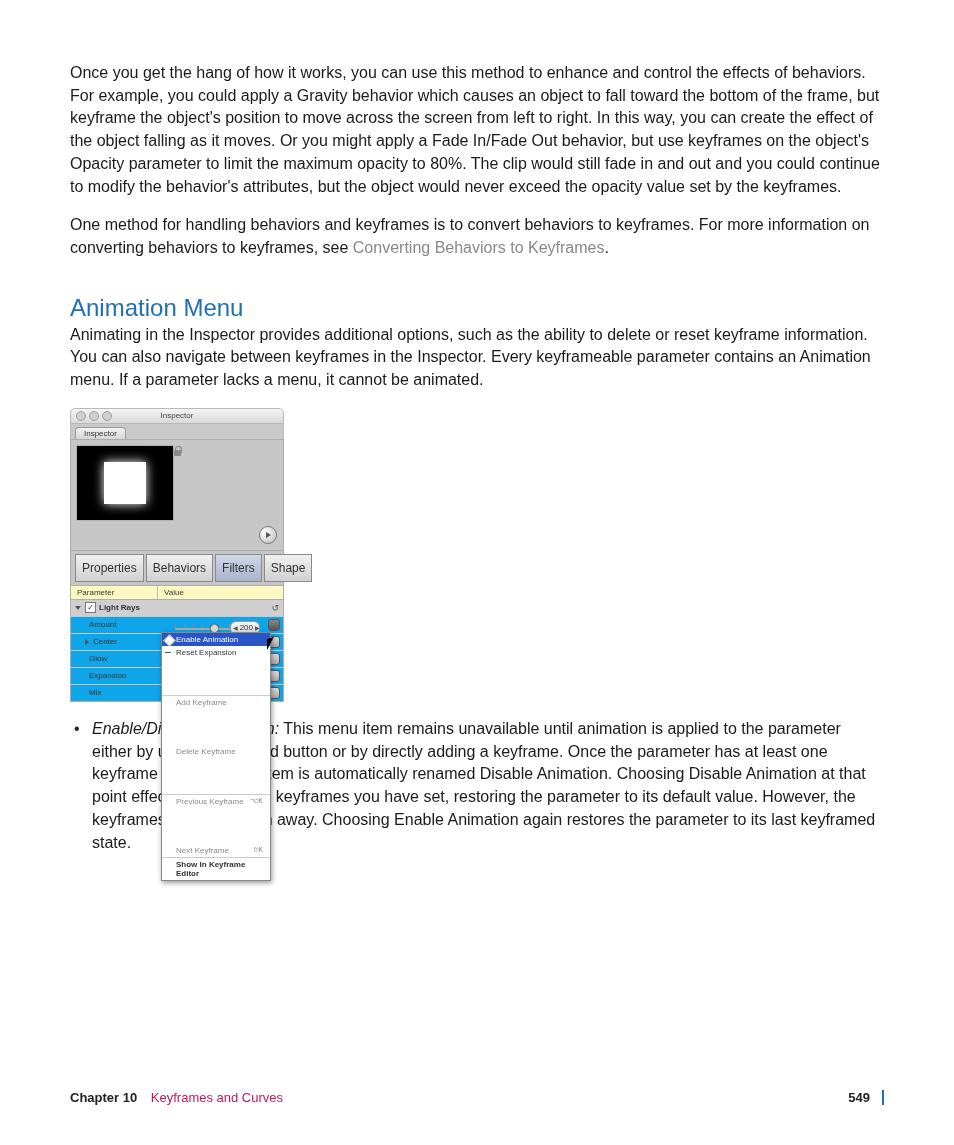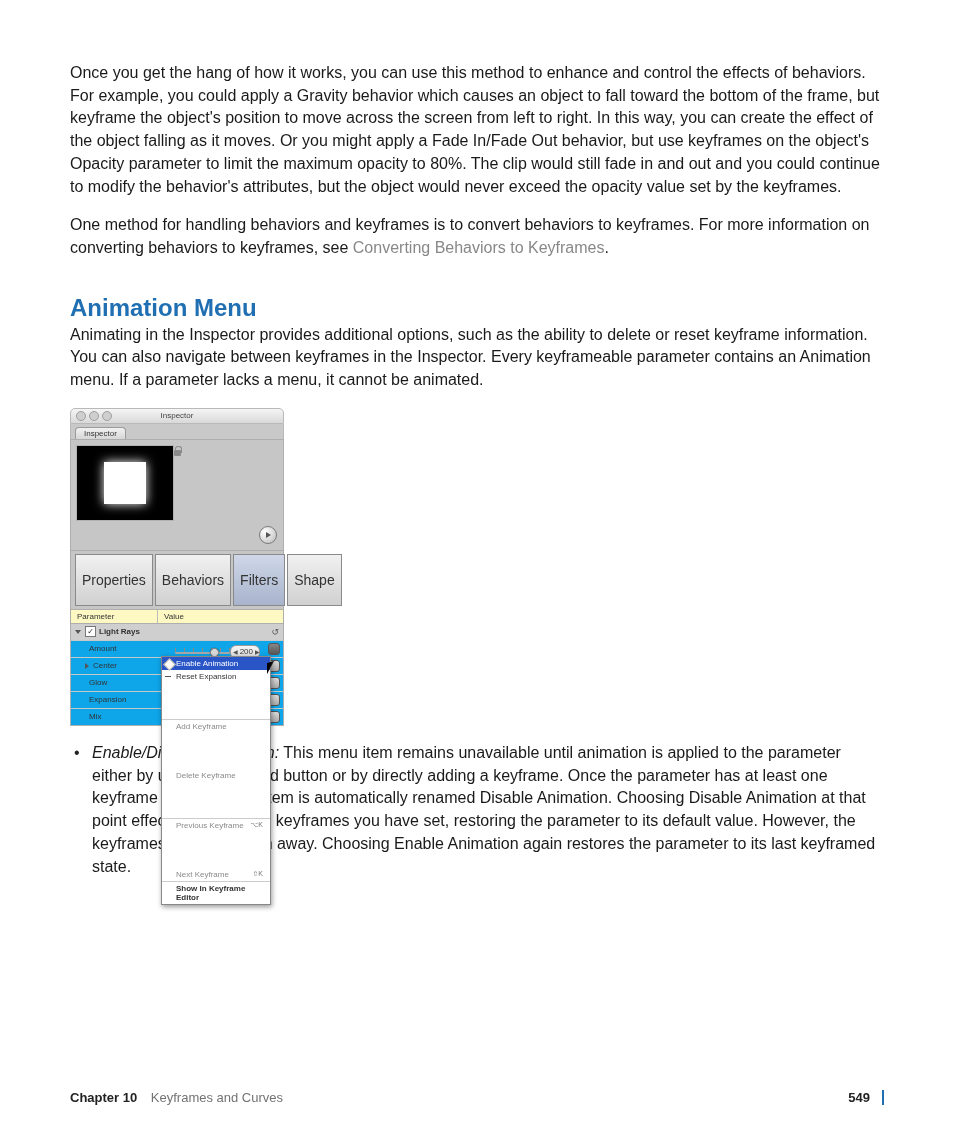--- a/index.html
+++ b/index.html
@@ -20,21 +20,21 @@
     font-size: 16px;
     line-height: 1.42;
     margin: 0 0 16px 0;
     color: #1a1a1a;
   }
   .link {
     color: #888;
   }
   h2.section-heading {
     color: #1f6fb2;
-    font-weight: 700;
+    font-weight: 400;
     font-size: 24px;
     margin: 34px 0 2px 0;
   }
   ul.bullets {
     margin: 14px 0 0 0;
     padding: 0 0 0 22px;
   }
   ul.bullets li {
     list-style: none;
     position: relative;
@@ -56,21 +56,21 @@
     left: 70px;
     right: 70px;
     display: flex;
     justify-content: space-between;
     align-items: center;
     font-size: 13px;
     border-right: 2px solid #1f6fb2;
     padding-right: 12px;
   }
   .footer .left { color: #222; }
-  .footer .left .chapname { color: #737373; margin-left: 10px; }
+  .footer .left .chapname { color: #be185d; margin-left: 10px; }
   .footer .right { color: #222; font-weight: 600; }
 
   
   .inspector-wrap {
     width: 214px;
     margin: 10px 0 16px 0;
     font-family: "Lucida Grande", Arial, sans-serif;
   }
   .titlebar {
     height: 14px;
@@ -151,21 +151,21 @@
     display:flex; align-items:center; justify-content:center;
   }
   .playbtn::after {
     content:""; width:0;height:0;border-left:5px solid #555;border-top:3px solid transparent;border-bottom:3px solid transparent;margin-left:1px;
   }
   .seg-tabs {
     display:flex; border:1px solid #aeaeae; border-top:none; background:#c6c6c6;
     padding: 3px 4px;
   }
   .seg-tabs .seg {
-    font-size: 14px; padding: 17px 6px; border:1px solid #8a8a8a;
+    font-size: 12px; padding: 6px 6px; border:1px solid #8a8a8a;
     background: linear-gradient(#f1f1f1,#d0d0d0); color:#333;
   }
   .seg-tabs .seg.sel { background: linear-gradient(#cfd7e8,#a8b4cc); }
   .seg-tabs .seg + .seg { margin-left: 2px; }
 
   .param-head {
     display:flex; border:1px solid #aeaeae; border-top:none; background:#fef9c3;
     font-size:8px; color:#333;
   }
   .param-head > div { padding: 2px 6px; }

